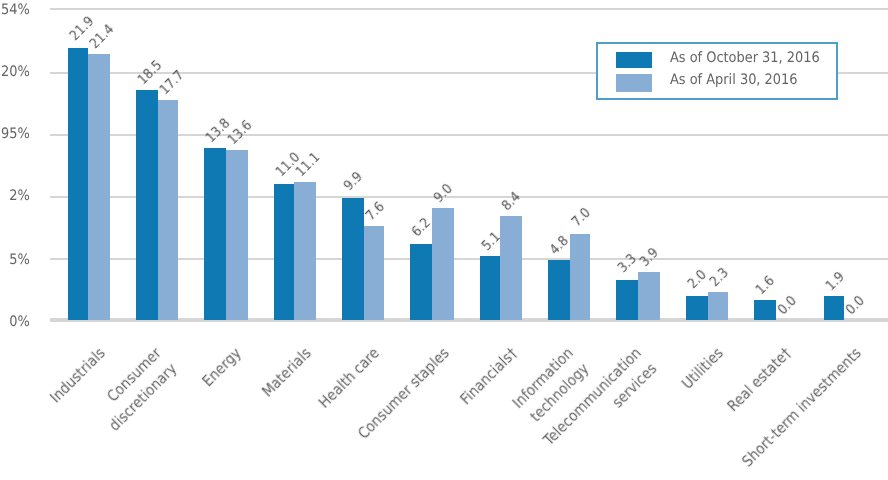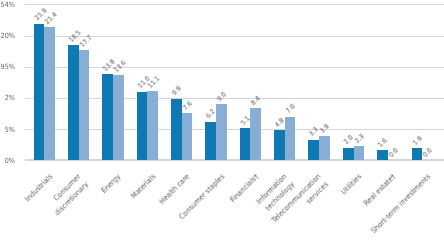--- a/index.html
+++ b/index.html
@@ -152,13 +152,23 @@
     <div class="clab" style="left:267.03px">
       <div>Utilities</div>
     </div>
     <div class="clab" style="left:301.40px">
       <div>Real estate†</div>
     </div>
     <div class="clab" style="left:335.77px">
       <div>Short-term investments</div>
     </div>
   </div>
+  <div id="legend">
+    <div class="lg-row">
+      <div class="lg-sw s1" style="top:3.60px"></div>
+      <div class="lg-tx" style="top:2.50px">As of October 31, 2016</div>
+    </div>
+    <div class="lg-row">
+      <div class="lg-sw s2" style="top:14.70px"></div>
+      <div class="lg-tx" style="top:13.60px">As of April 30, 2016</div>
+    </div>
+  </div>
 </div>
 
 </body></html>

